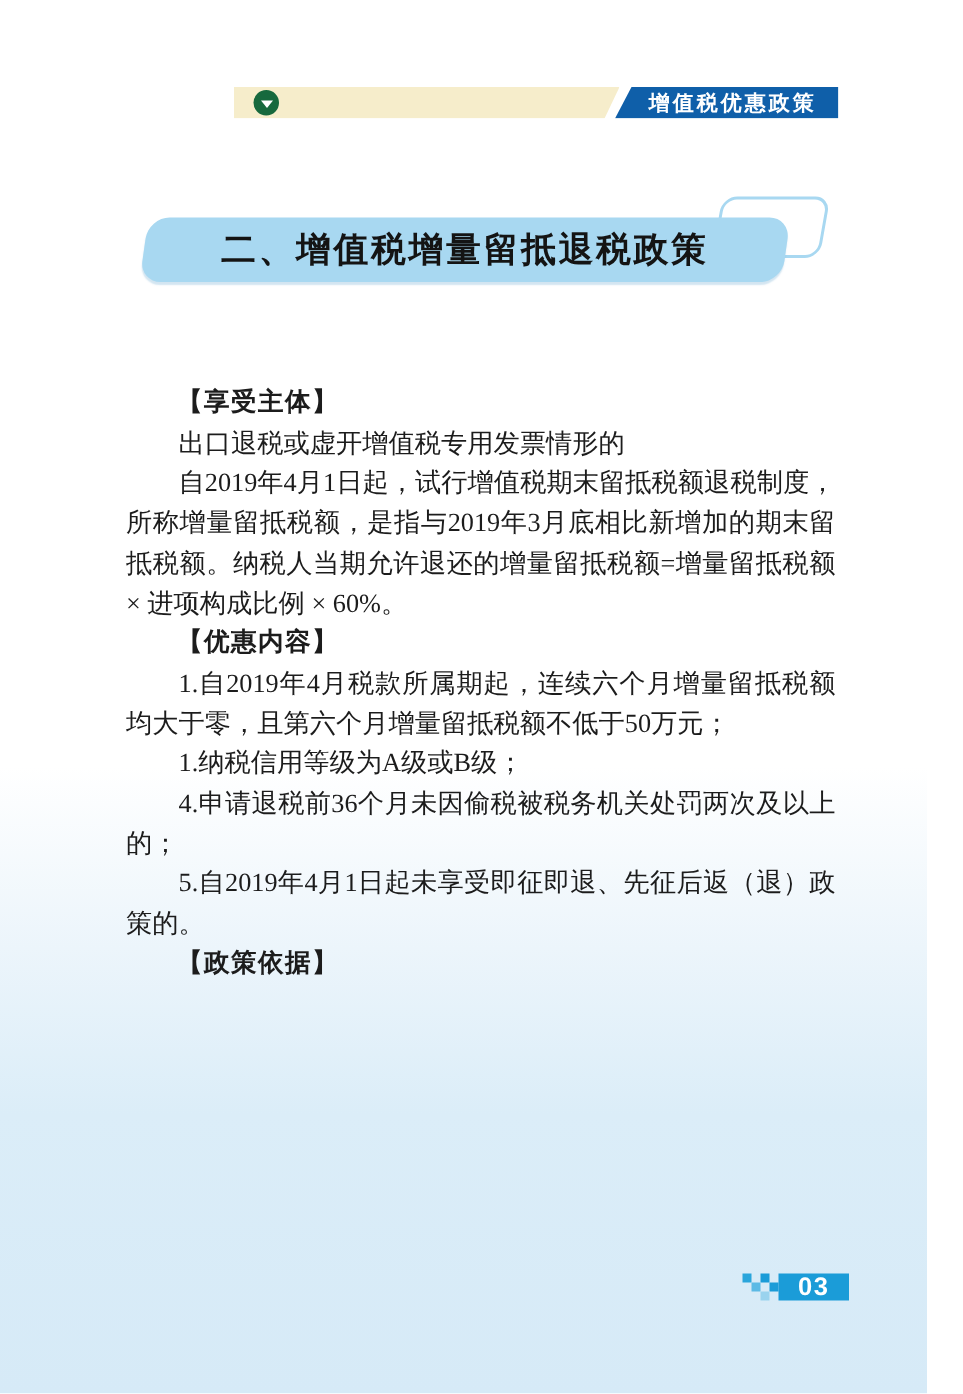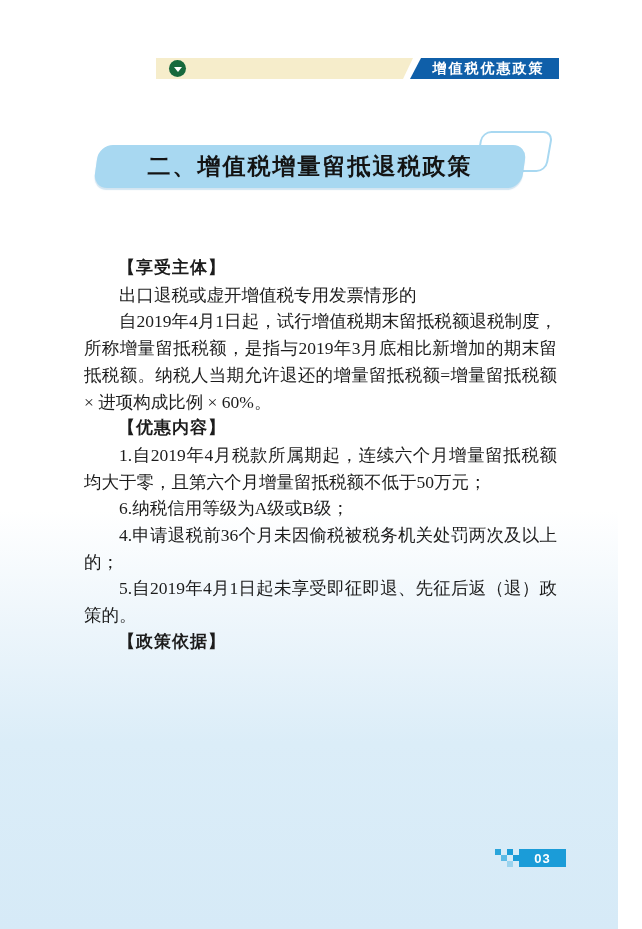--- a/index.html
+++ b/index.html
@@ -70,21 +70,21 @@
     font-family:"Liberation Sans","DejaVu Sans",sans-serif;
     font-weight:bold; font-size:17px; letter-spacing:1px; text-align:left;
   }
 
   
   .checker-sq { position:absolute; width:6px; height:6px; }
   .page-badge {
     position:absolute; left:519px; top:849px; width:47px; height:18px;
     background:#1b9cd8; color:#ffffff;
     font-family:"Liberation Sans","DejaVu Sans",sans-serif;
-    font-weight:bold; font-size:13px; letter-spacing:1px;
+    font-weight:bold; font-size:17px; letter-spacing:1px;
     display:flex; align-items:center; justify-content:center;
   }
 </style>
 </head>
 <body>
 
 <div class="page">
 
   <div class="header-bar">
     <div class="header-cream">
@@ -98,21 +98,21 @@
   <div class="deco-shape"></div>
   <div class="title-banner"></div>
   <div class="title-text">二、增值税增量留抵退税政策</div>
 
   <div class="content" id="content">
       <p class="heading">【享受主体】</p>
       <p>出口退税或虚开增值税专用发票情形的</p>
       <p>自2019年4月1日起，试行增值税期末留抵税额退税制度，所称增量留抵税额，是指与2019年3月底相比新增加的期末留抵税额。纳税人当期允许退还的增量留抵税额=增量留抵税额 × 进项构成比例 × 60%。</p>
       <p class="heading">【优惠内容】</p>
       <p>1.自2019年4月税款所属期起，连续六个月增量留抵税额均大于零，且第六个月增量留抵税额不低于50万元；</p>
-      <p>6.纳税信用等级为A级或B级；</p>
+      <p>1.纳税信用等级为A级或B级；</p>
       <p>4.申请退税前36个月未因偷税被税务机关处罚两次及以上的；</p>
       <p>5.自2019年4月1日起未享受即征即退、先征后返（退）政策的。</p>
       <p class="heading">【政策依据】</p>
     </div>
 
   <div id="checker">
       <div class="checker-sq" style="left: 495px; top: 849px; background: rgb(42, 165, 219);"></div>
       <div class="checker-sq" style="left: 507px; top: 849px; background: rgb(27, 156, 216);"></div>
       <div class="checker-sq" style="left: 501px; top: 855px; background: rgb(92, 186, 229);"></div>
       <div class="checker-sq" style="left: 513px; top: 855px; background: rgb(27, 156, 216);"></div>

